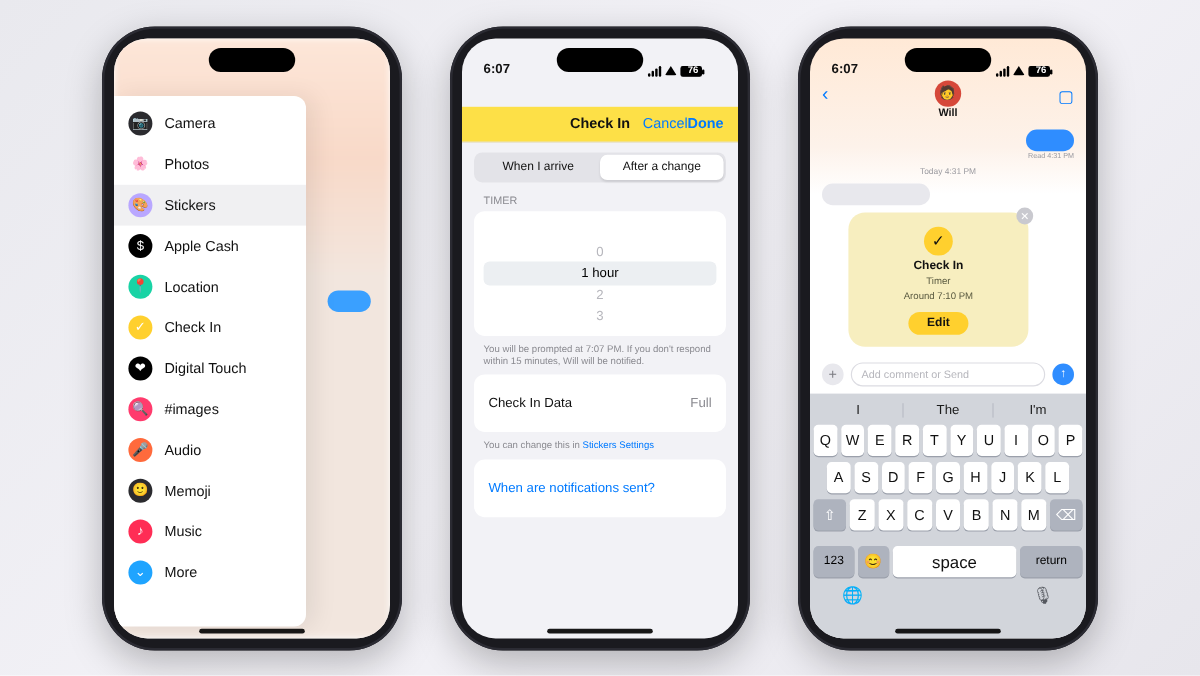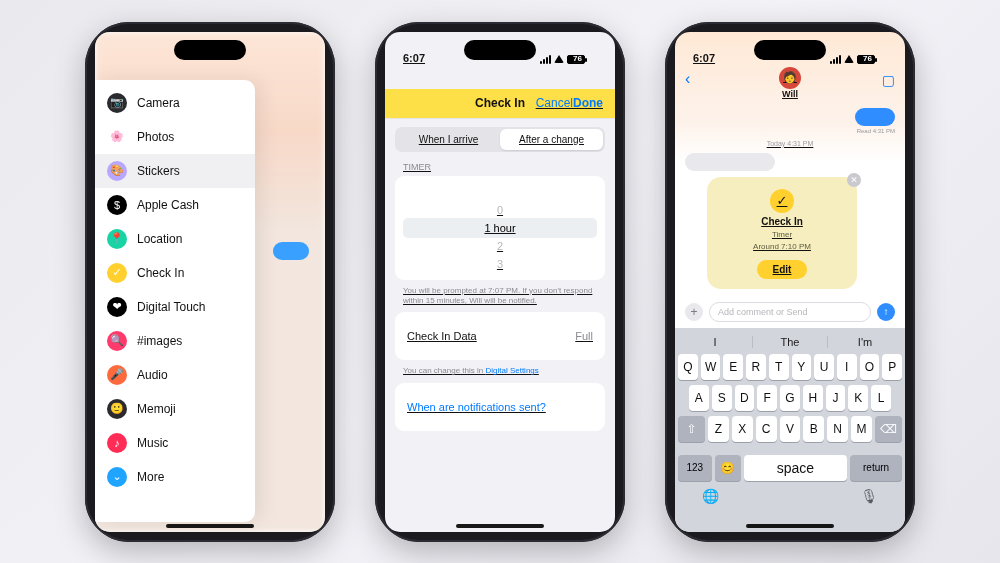--- a/index.html
+++ b/index.html
@@ -13,26 +13,25 @@
     width: 250px; height: 520px;
     background: #1a1a1f;
     border-radius: 44px;
     padding: 10px;
     box-shadow: 0 10px 30px rgba(0,0,0,.25), inset 0 0 0 2px #2b2b33;
     position: relative;
   }
   .screen {
     width: 100%; height: 100%;
     background: #fff;
-    border-radius: 15px;
+    border-radius: 28px;
     overflow: hidden;
     position: relative;
     font-size: 11px;
     color: #111;
-    text-decoration: underline;
   }
   .dynamic-island {
     position: absolute; top: 8px; left: 50%; transform: translateX(-50%);
     width: 72px; height: 20px; background:#000; border-radius: 12px; z-index:50;
   }
   .home-indicator {
     position:absolute; bottom:4px; left:50%; transform:translateX(-50%);
     width:88px; height:4px; background:#000; border-radius:3px; opacity:.9;
   }
   .status-bar {
@@ -218,21 +217,21 @@
         </div>
     </div>
     <div class="hint">You will be prompted at 7:07 PM. If you don't respond within 15 minutes, Will will be notified.</div>
     <div class="card">
       <div class="row-link">
         <span>Check In Data</span>
         <span class="muted">Full</span>
       </div>
     </div>
     <div class="hint">
-      <span>You can change this in </span><span class="linky">Digital Settings</span>
+      <span>You can change this in </span><span class="linky">Stickers Settings</span>
     </div>
     <div class="card">
       <div class="link-row">When are notifications sent?</div>
     </div>
     <div class="home-indicator"></div>
   </div>
 </div>
 
 <div class="phone p3">
   <div class="screen">

